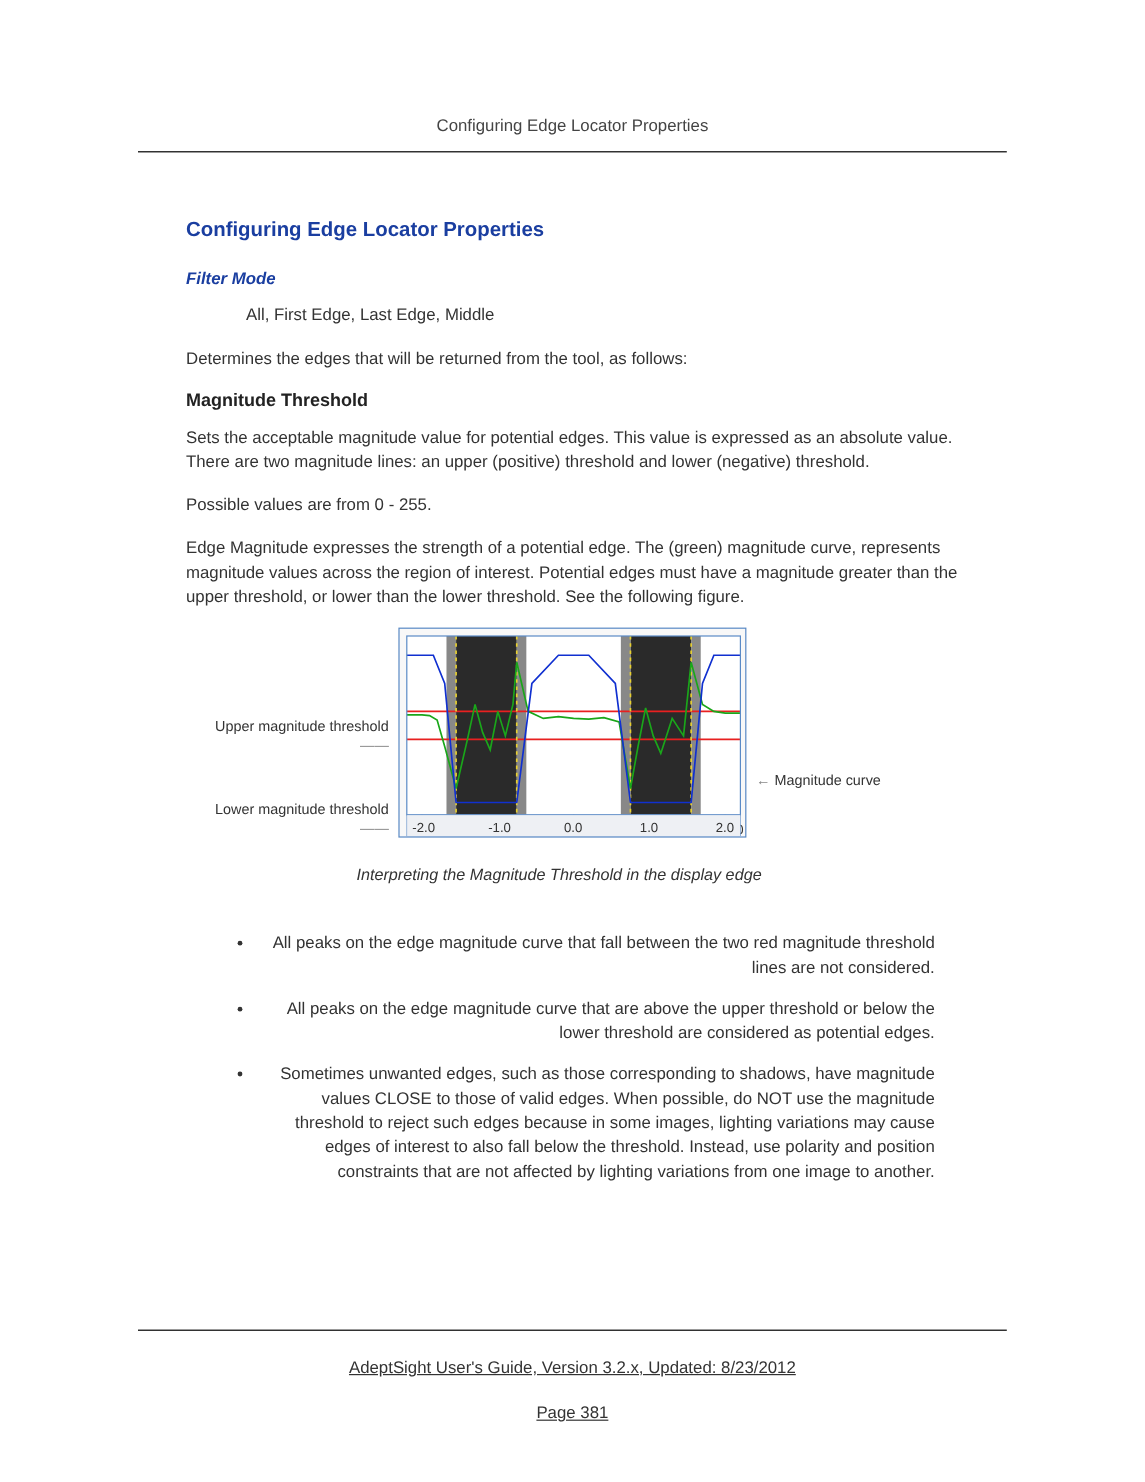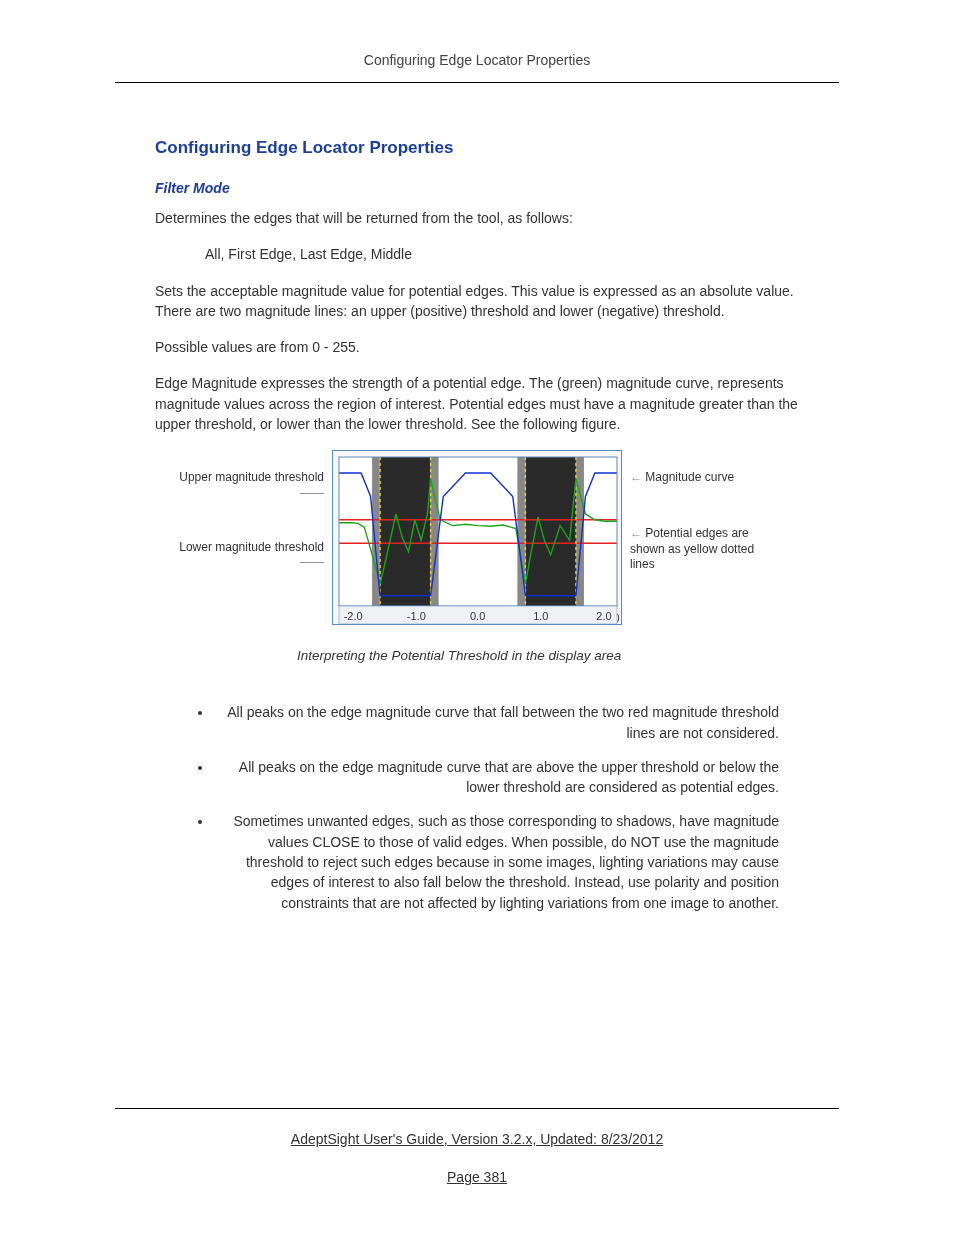--- a/index.html
+++ b/index.html
@@ -6,21 +6,21 @@
   body {
     font-family: Verdana, Geneva, sans-serif;
     font-size: 14px;
     color: #333;
     background: #fff;
     width: 954px;
     height: 1235px;
     position: relative;
   }
   .page {
-    padding: 52px 115px 40px 115px;
+    padding: 96px 115px 40px 115px;
   }
   .header-title {
     text-align: center;
     font-size: 14px;
     color: #444;
     margin-bottom: 14px;
   }
   .header-rule {
     border: none;
     border-top: 1px solid #000;
@@ -65,21 +65,21 @@
     text-align: right;
   }
   .figure-wrap {
     margin: 10px 40px 18px 40px;
     display: flex;
     flex-direction: column;
     align-items: center;
   }
   .figure-row {
     display: flex;
-    align-items: flex-start;
+    align-items: flex-end;
     gap: 8px;
     justify-content: center;
     width: 100%;
   }
   .left-labels, .right-labels {
     display: flex;
     flex-direction: column;
     justify-content: center;
     font-size: 12px;
     color: #333;
@@ -121,23 +121,24 @@
 </head>
 <body>
 
 <div class="page">
   <div class="header-title">Configuring Edge Locator Properties</div>
   <hr class="header-rule">
 
   <div class="main-heading">Configuring Edge Locator Properties</div>
 
   <div class="sub-heading-blue">Filter Mode</div>
+  <div class="para indent">All, First Edge, Last Edge, Middle</div>
   <div class="para">Determines the edges that will be returned from the tool, as follows:</div>
-  <div class="para indent">All, First Edge, Last Edge, Middle</div>
 
+  <div class="sub-heading-black">Magnitude Threshold</div>
   <div class="para">Sets the acceptable magnitude value for potential edges. This value is expressed as an absolute value. There are two magnitude lines: an upper (positive) threshold and lower (negative) threshold.</div>
   <div class="para">Possible values are from 0 - 255.</div>
   <div class="para">Edge Magnitude expresses the strength of a potential edge. The (green) magnitude curve, represents magnitude values across the region of interest. Potential edges must have a magnitude greater than the upper threshold, or lower than the lower threshold. See the following figure.</div>
 
   <div class="figure-wrap">
     <div class="figure-row">
       <div class="left-labels">
         <div class="lbl lbl-upper"><span>Upper magnitude threshold</span> <span style="color:#888">——</span></div>
         <div class="lbl lbl-lower"><span>Lower magnitude threshold</span> <span style="color:#888">——</span></div>
       </div>
@@ -170,24 +171,23 @@
           <text x="271.3636363636363" y="171" font-size="11" text-anchor="start" fill="#333">2.0</text>
           <rect x="6" y="155" width="278" height="18" fill="#eef0f4" stroke="#5a8ac6" stroke-width="0.5"></rect>
           <text x="10.636363636363647" y="169" font-size="11" text-anchor="start" fill="#333">-2.0</text>
           <text x="73.81818181818183" y="169" font-size="11" text-anchor="start" fill="#333">-1.0</text>
           <text x="137" y="169" font-size="11" text-anchor="start" fill="#333">0.0</text>
           <text x="200.1818181818182" y="169" font-size="11" text-anchor="start" fill="#333">1.0</text>
           <text x="263.3636363636363" y="169" font-size="11" text-anchor="start" fill="#333">2.0</text>
         </svg>
       <div class="right-labels">
         <div class="lbl lbl-mag"><span style="color:#888">←</span> <span>Magnitude curve</span></div>
-        <div class="lbl lbl-pot"><span style="color:#888">←</span> <span>Potential edges are shown as yellow dotted lines</span></div>
       </div>
     </div>
-    <div class="caption">Interpreting the Potential Threshold in the display area</div>
+    <div class="caption">Interpreting the Magnitude Threshold in the display edge</div>
   </div>
 
   <ul class="bullets">
     <li>All peaks on the edge magnitude curve that fall between the two red magnitude threshold lines are not considered.</li>
     <li>All peaks on the edge magnitude curve that are above the upper threshold or below the lower threshold are considered as potential edges.</li>
     <li>Sometimes unwanted edges, such as those corresponding to shadows, have magnitude values CLOSE to those of valid edges. When possible, do NOT use the magnitude threshold to reject such edges because in some images, lighting variations may cause edges of interest to also fall below the threshold. Instead, use polarity and position constraints that are not affected by lighting variations from one image to another.</li>
   </ul>
 </div>
 
 <div class="footer">

